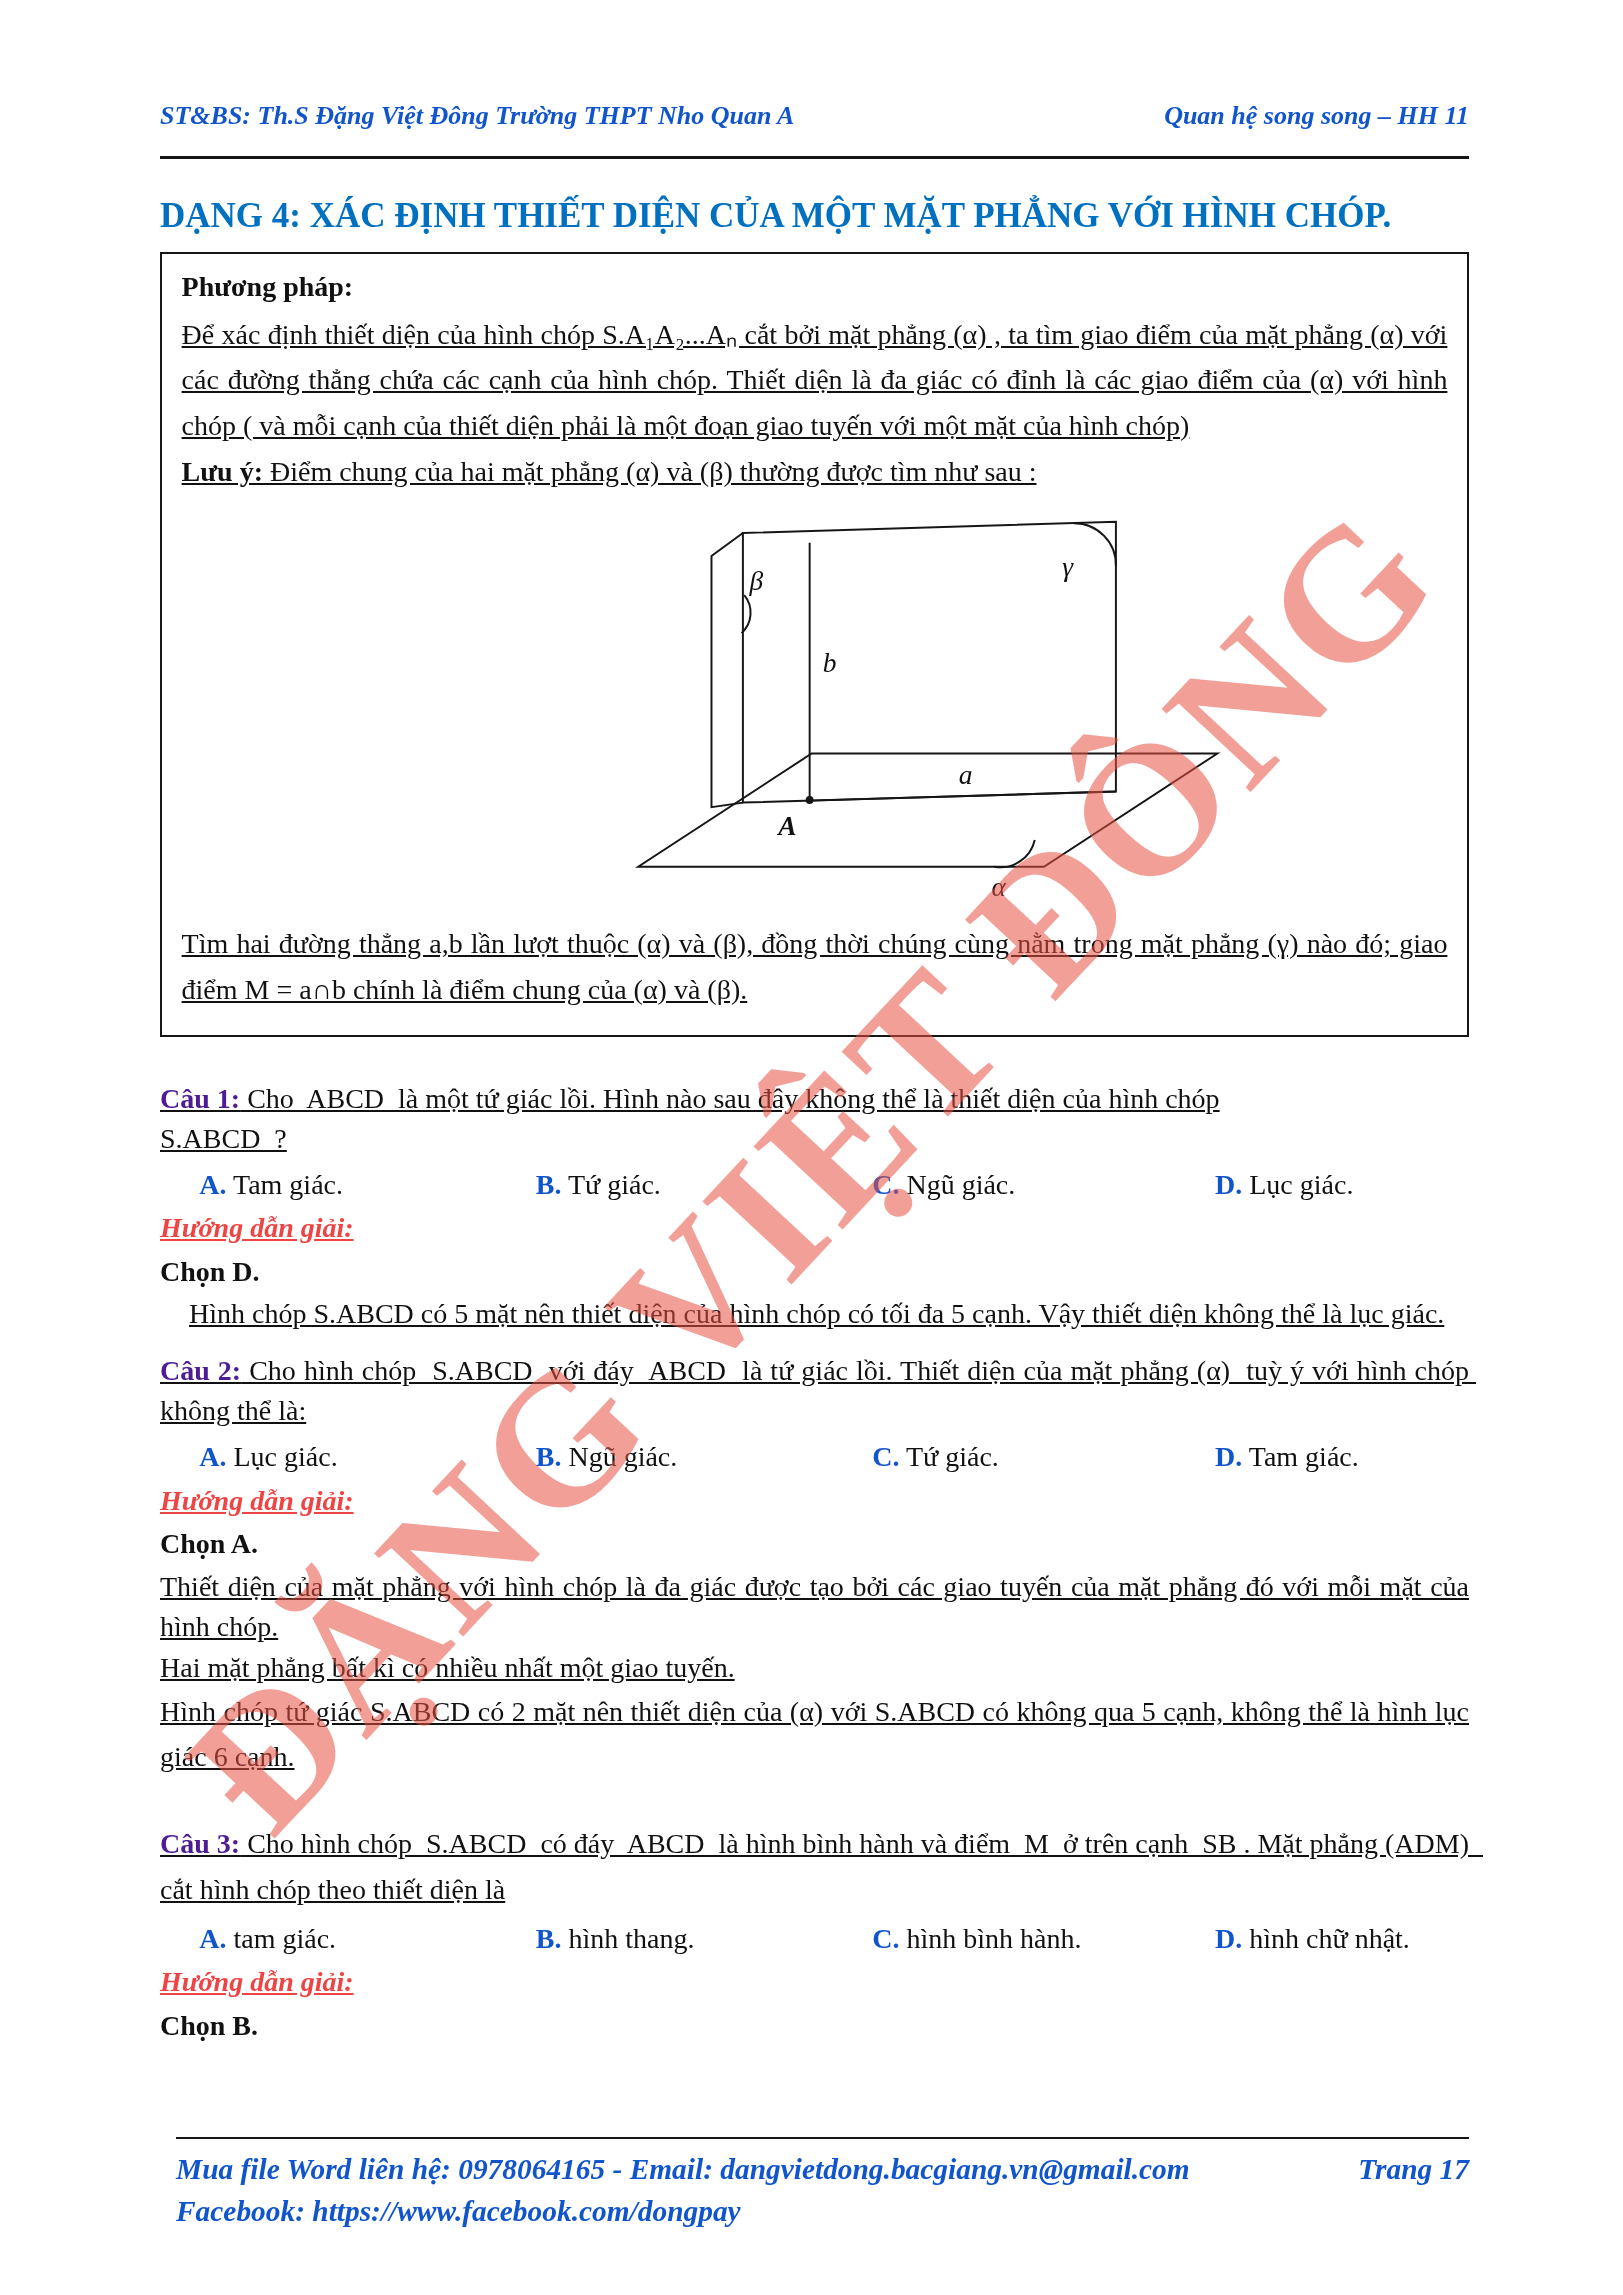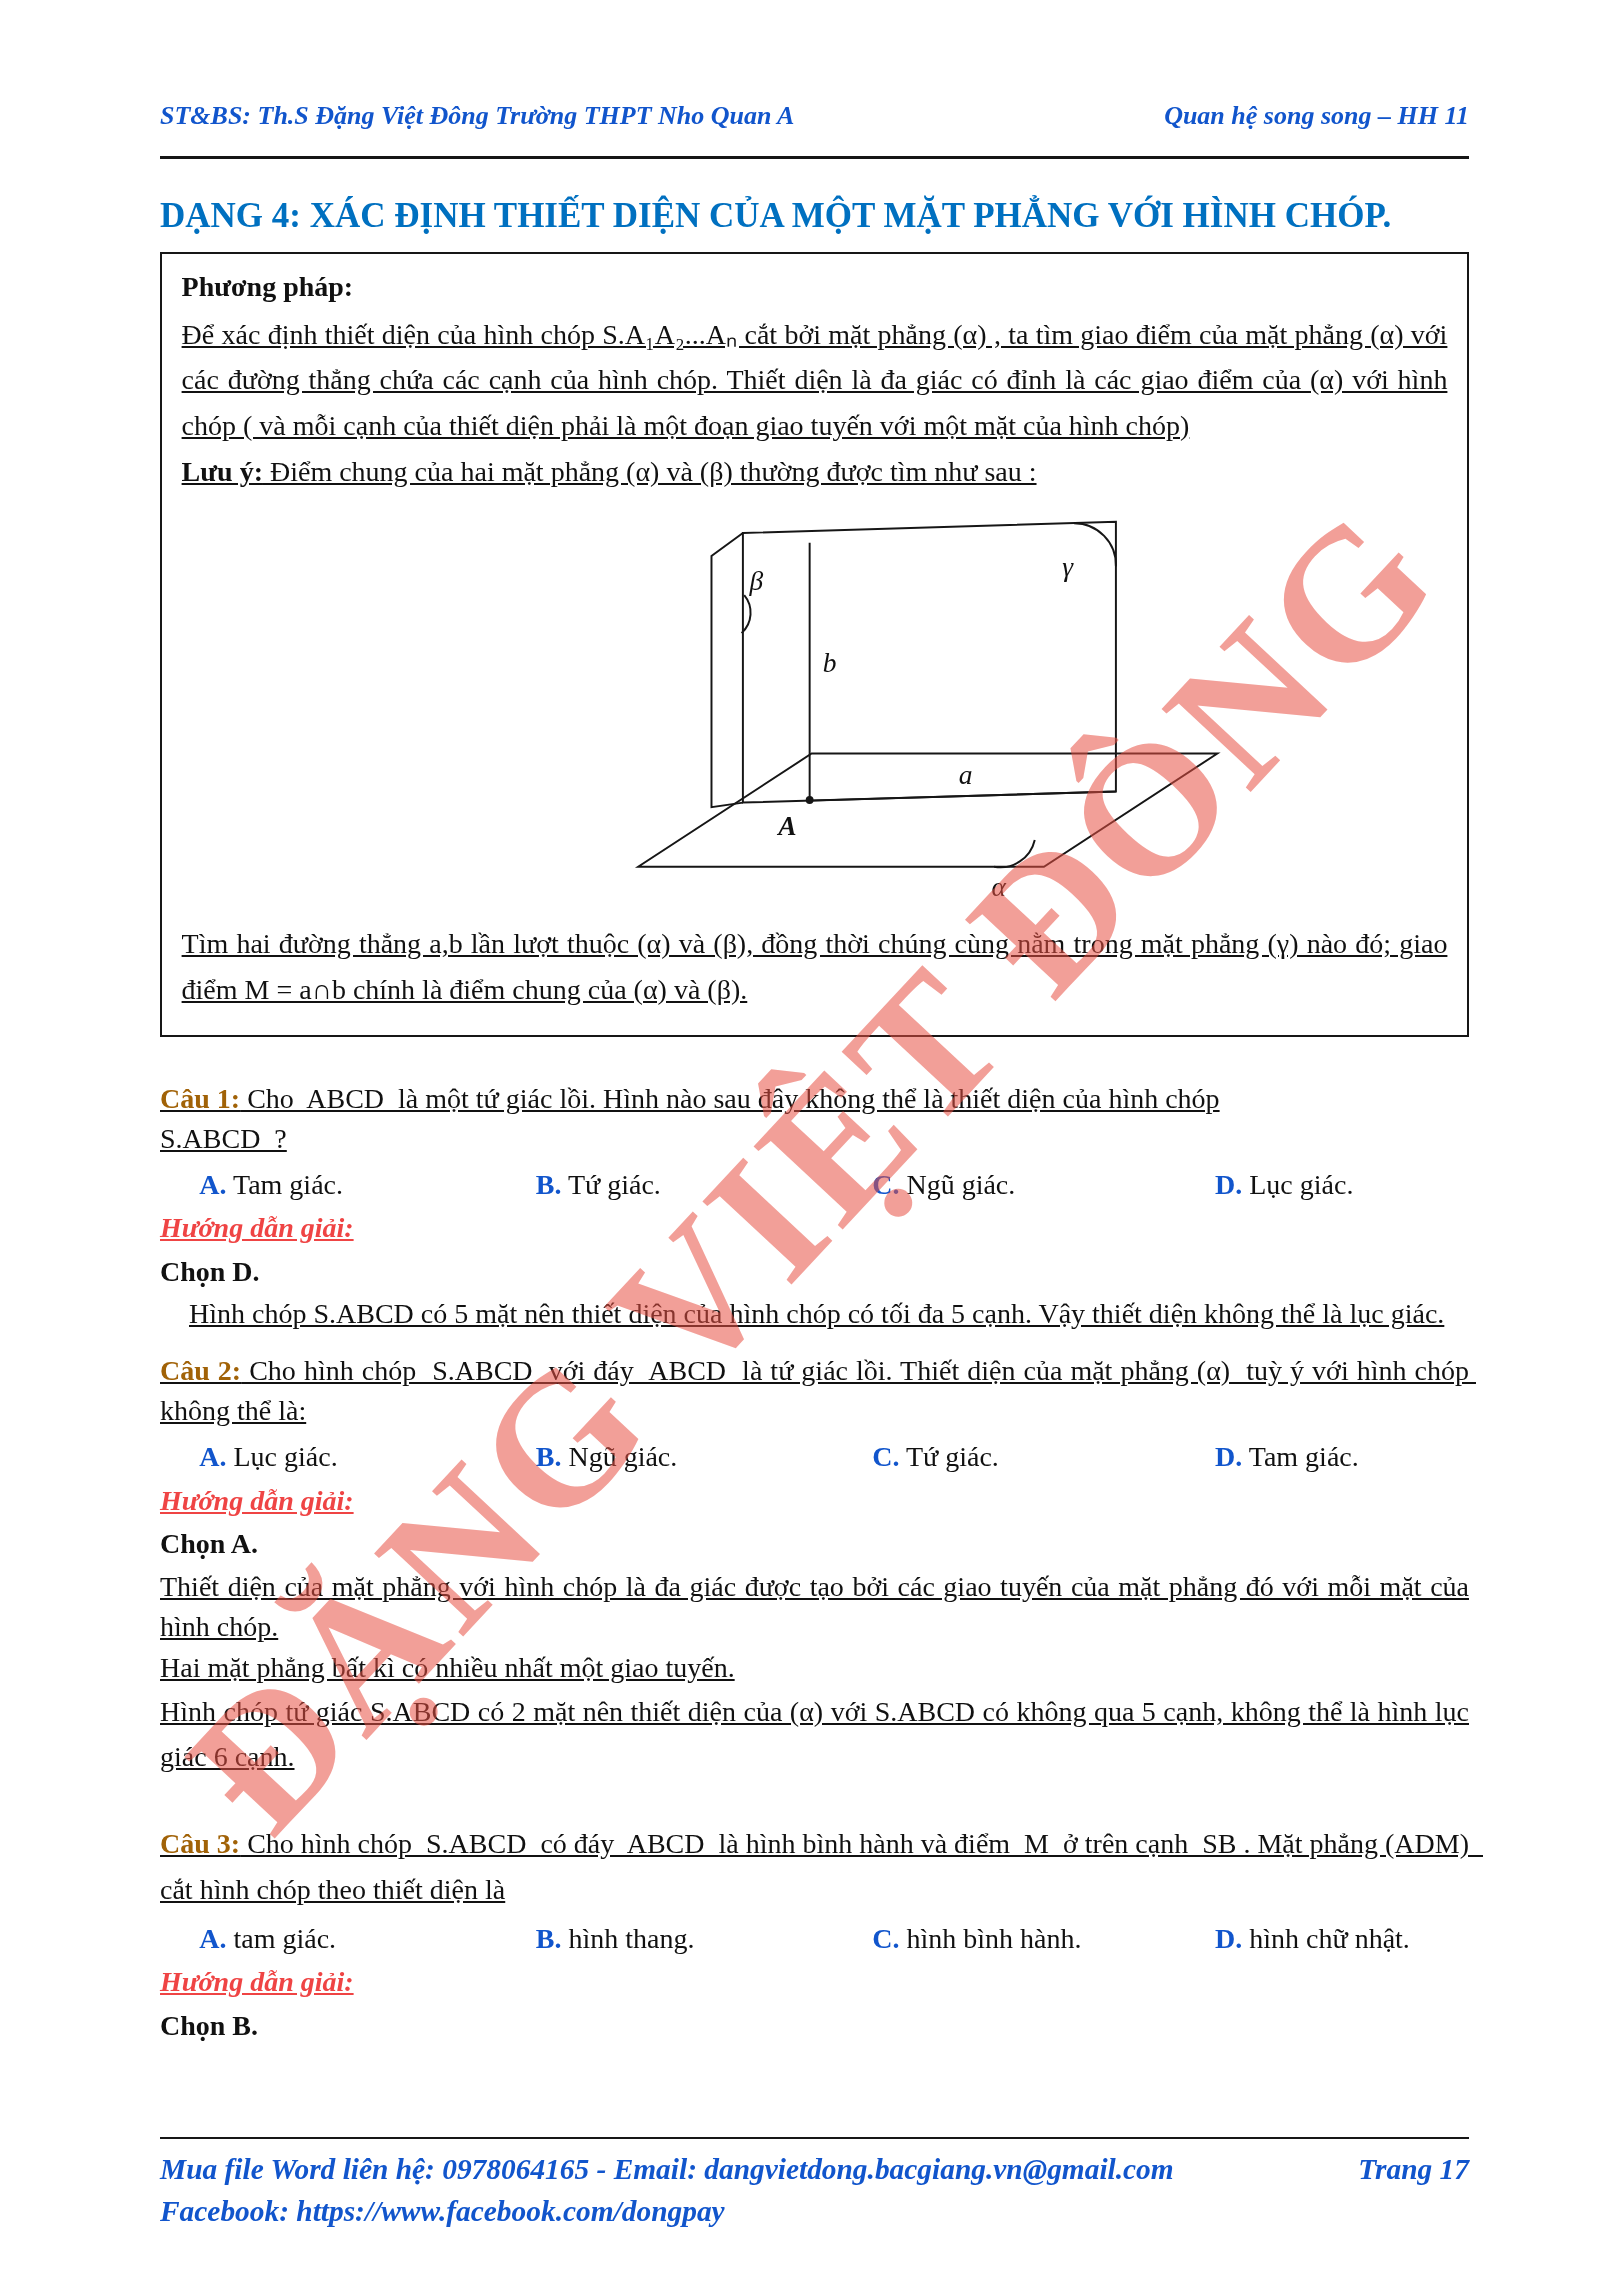--- a/index.html
+++ b/index.html
@@ -43,40 +43,40 @@
   .just { text-align:justify;text-decoration:underline; }
   .bold { font-weight:bold; }
   .math-space { line-height:1.62; }
 
   .diagram-wrap { text-align:center; padding-left:183px; margin:3.9px 0 1.3px 0; }
 
   
   .question { margin-top:42px; }
   .question.tight { margin-top:17px; }
   .q-text { white-space:pre-wrap; }
-  .q-label { color:#a16207; font-weight:bold; }
+  .q-label { color:#4c1d95; font-weight:bold; }
   .options {
     display:grid;
     grid-template-columns:26.5% 26.5% 27% auto;
     padding-left:3%;
     margin:6.5px 0 3.9px 0;
   }
   .opt-letter { color:#1155CC; font-weight:bold; }
   .guide {
     color:#ef4444; font-weight:bold; font-style:italic;
     text-decoration:underline;
     margin:3.9px 0;
   }
   .choice { font-weight:bold; margin:2.6px 0; }
   .solution { margin:1.3px 0; }
   .indent { text-indent:29px; }
 
   
   .ftr {
-    position:absolute; left:160px; right:154px; bottom:62px;
+    position:absolute; left:176px; right:154px; bottom:62px;
     border-top:2.6px solid #161616;
     padding-top:9.2px;
     color:#1155CC; font-weight:bold; font-style:italic;
     font-size:29.4px; line-height:1.45;
     z-index:1;
   }
   .ftr-row { display:flex; justify-content:space-between; }
 
   
   .watermark {

